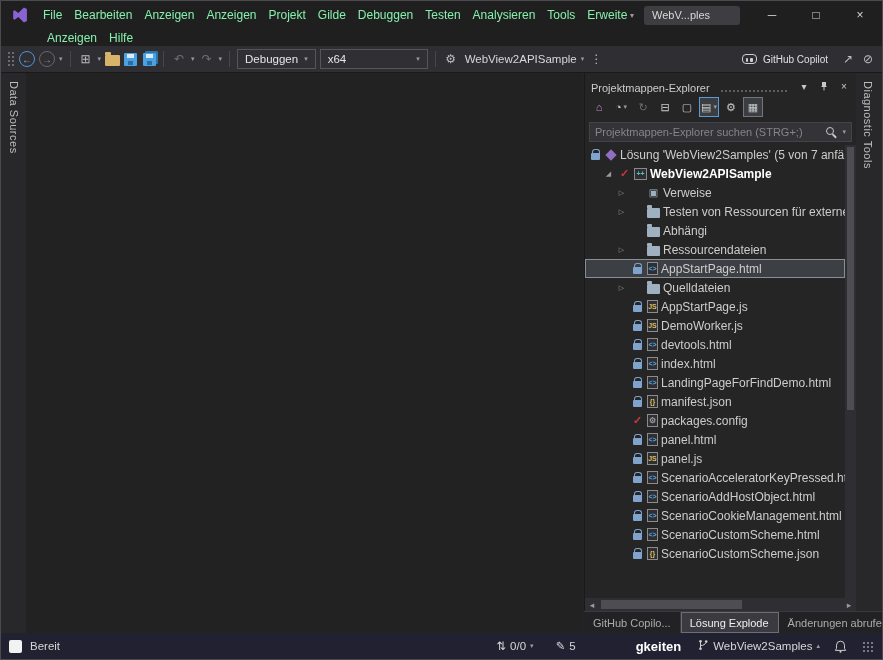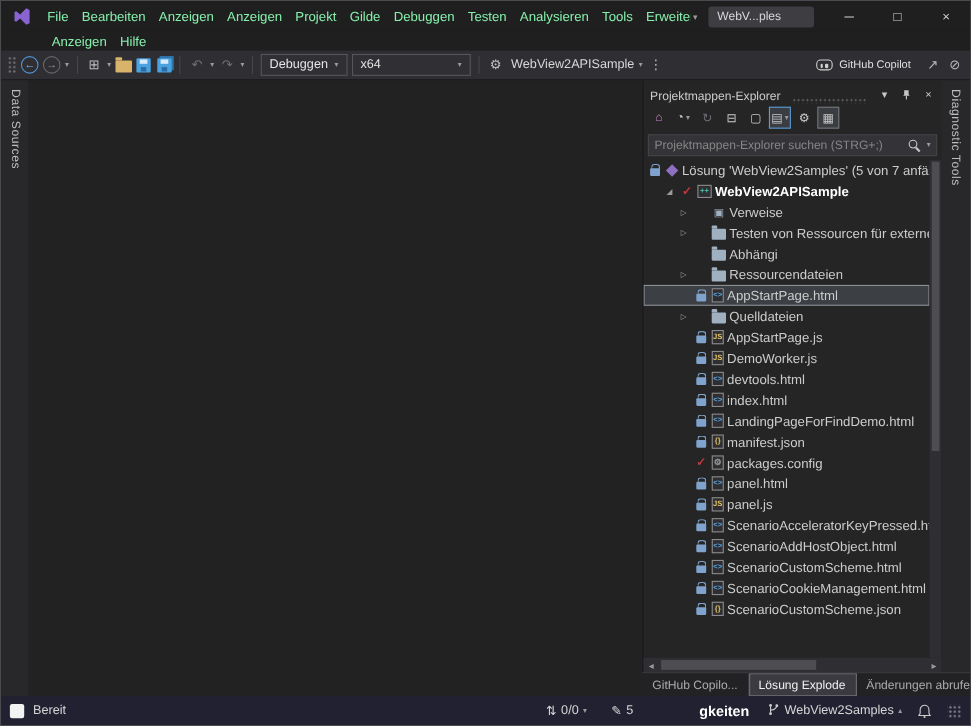--- a/index.html
+++ b/index.html
@@ -369,29 +369,29 @@
               <span class="fglyph">&lt;&gt;</span>
             </span>
             <span class="tree-label">ScenarioAddHostObject.html</span>
           </div>
           <div class="tree-row" style="padding-left: 30px;">
             <span class="twisty"></span>
             <span class="lock-icon"></span>
             <span class="ficon fi-html">
               <span class="fglyph">&lt;&gt;</span>
             </span>
+            <span class="tree-label">ScenarioCookieManagement.html</span>
+          </div>
+          <div class="tree-row" style="padding-left: 30px;">
+            <span class="twisty"></span>
+            <span class="lock-icon"></span>
+            <span class="ficon fi-html">
+              <span class="fglyph">&lt;&gt;</span>
+            </span>
             <span class="tree-label">ScenarioCustomScheme.html</span>
-          </div>
-          <div class="tree-row" style="padding-left: 30px;">
-            <span class="twisty"></span>
-            <span class="lock-icon"></span>
-            <span class="ficon fi-html">
-              <span class="fglyph">&lt;&gt;</span>
-            </span>
-            <span class="tree-label">ScenarioCookieManagement.html</span>
           </div>
           <div class="tree-row" style="padding-left: 30px;">
             <span class="twisty"></span>
             <span class="lock-icon"></span>
             <span class="ficon fi-json">
               <span class="fglyph">{}</span>
             </span>
             <span class="tree-label">ScenarioCustomScheme.json</span>
           </div>
         </div>

